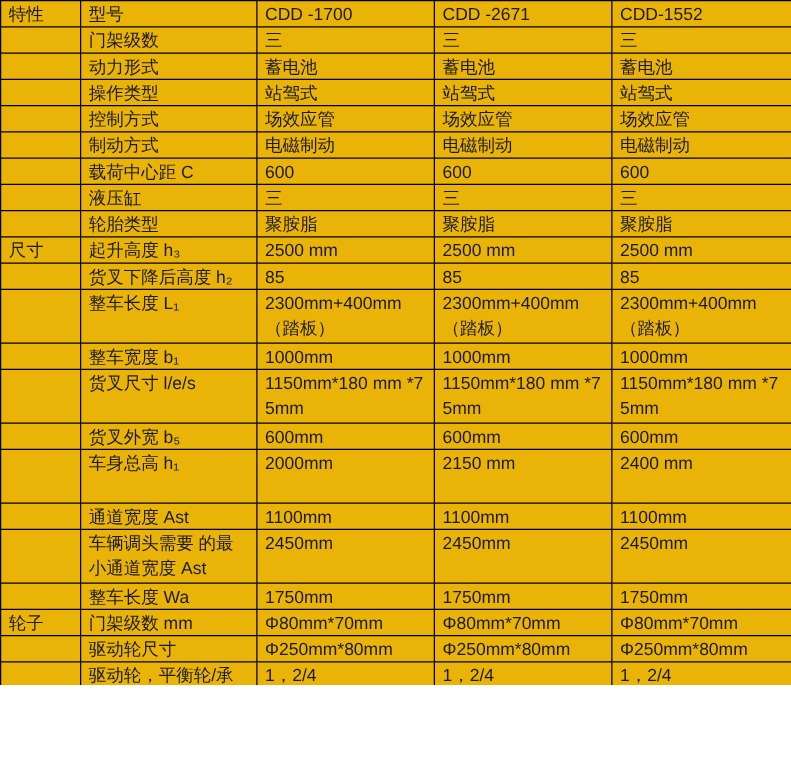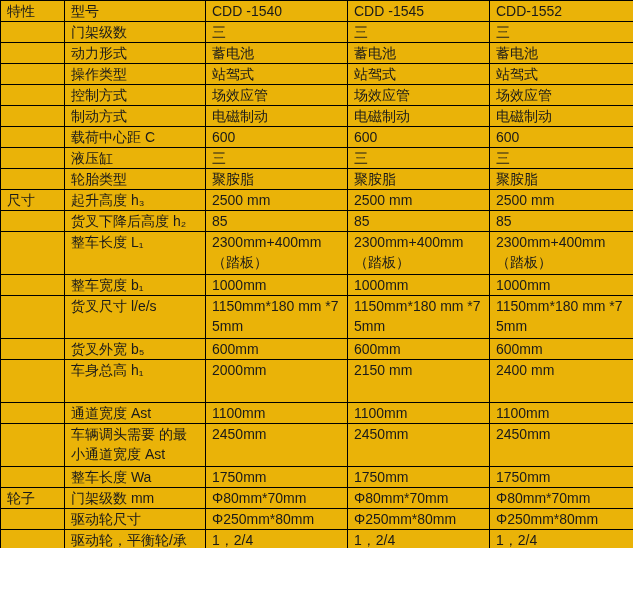--- a/index.html
+++ b/index.html
@@ -50,22 +50,22 @@
       <col class="c0">
         <col class="c1">
         <col class="c2">
         <col class="c3">
         <col class="c4">
     </colgroup>
     <thead>
       <tr>
         <th class="bold">特性</th>
         <th>型号</th>
-        <th>CDD -1540</th>
-        <th>CDD -1545</th>
+        <th>CDD -1700</th>
+        <th>CDD -2671</th>
         <th>CDD-1552</th>
       </tr>
     </thead>
     <tbody>
         <tr>
           <td class="bold"></td>
           <td>门架级数</td>
           <td>三</td>
           <td>三</td>
           <td>三</td>

